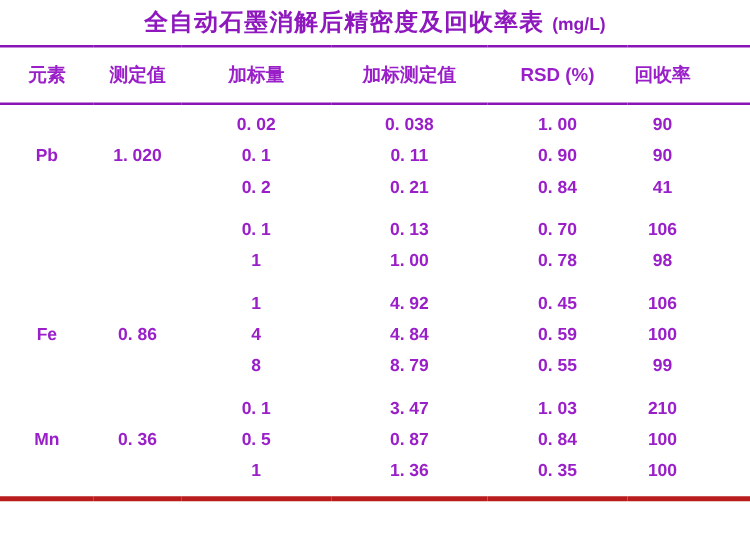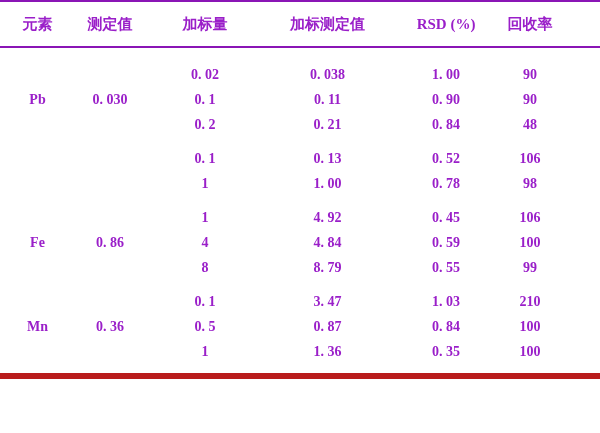--- a/index.html
+++ b/index.html
@@ -24,22 +24,21 @@
   }
   .title .unit {
     font-size: 14px;
     letter-spacing: 0;
   }
   table.data {
     width: 600px;
     border-collapse: collapse;
     table-layout: fixed;
     border-top: 2px solid #8a15b5;
-    border-bottom: 6px solid #b91c1c;
-    font-family: Liberation Serif, serif;
+    border-bottom: 4px solid #b91c1c;
   }
   col.c1 { width: 75px; }
   col.c2 { width: 70px; }
   col.c3 { width: 120px; }
   col.c4 { width: 125px; }
   col.c5 { width: 112px; }
   col.c6 { width: 98px; }
   thead tr { border-bottom: 2px solid #8a15b5; }
   th {
     height: 44px;
@@ -52,28 +51,32 @@
   td {
     height: 25px;
     font-size: 14px;
     font-weight: bold;
     text-align: center;
     padding: 0;
     white-space: nowrap;
   }
   th:last-child, td:last-child { padding-right: 42px; margin-left: 24px; }
   tbody.group:not(:first-of-type) tr:first-child td { padding-top: 9px; }
-  tbody.group:first-of-type tr:first-child td { padding-top: 14px; }
+  tbody.group:first-of-type tr:first-child td { padding-top: 2px; }
   tbody.group:last-of-type tr:last-child td { padding-bottom: 9px; }
 </style>
 </head>
 <body>
 
 <div class="page">
 
+  <div class="title">
+    <span>全自动石墨消解后精密度及回收率表</span>
+    <span class="unit">(mg/L)</span>
+  </div>
 
   <table class="data">
     <colgroup>
       <col class="c1">
         <col class="c2">
         <col class="c3">
         <col class="c4">
         <col class="c5">
         <col class="c6">
     </colgroup>
@@ -92,43 +95,43 @@
       <tr>
         <td></td>
         <td></td>
         <td>0. 02</td>
         <td>0. 038</td>
         <td>1. 00</td>
         <td>90</td>
       </tr>
       <tr>
         <td>Pb</td>
-        <td>0. 030</td>
+        <td>1. 020</td>
         <td>0. 1</td>
         <td>0. 11</td>
         <td>0. 90</td>
         <td>90</td>
       </tr>
       <tr>
         <td></td>
         <td></td>
         <td>0. 2</td>
         <td>0. 21</td>
         <td>0. 84</td>
-        <td>48</td>
+        <td>41</td>
       </tr>
     </tbody>
 
     <tbody class="group">
       <tr>
         <td></td>
         <td></td>
         <td>0. 1</td>
         <td>0. 13</td>
-        <td>0. 52</td>
+        <td>0. 70</td>
         <td>106</td>
       </tr>
       <tr>
         <td></td>
         <td></td>
         <td>1</td>
         <td>1. 00</td>
         <td>0. 78</td>
         <td>98</td>
       </tr>

